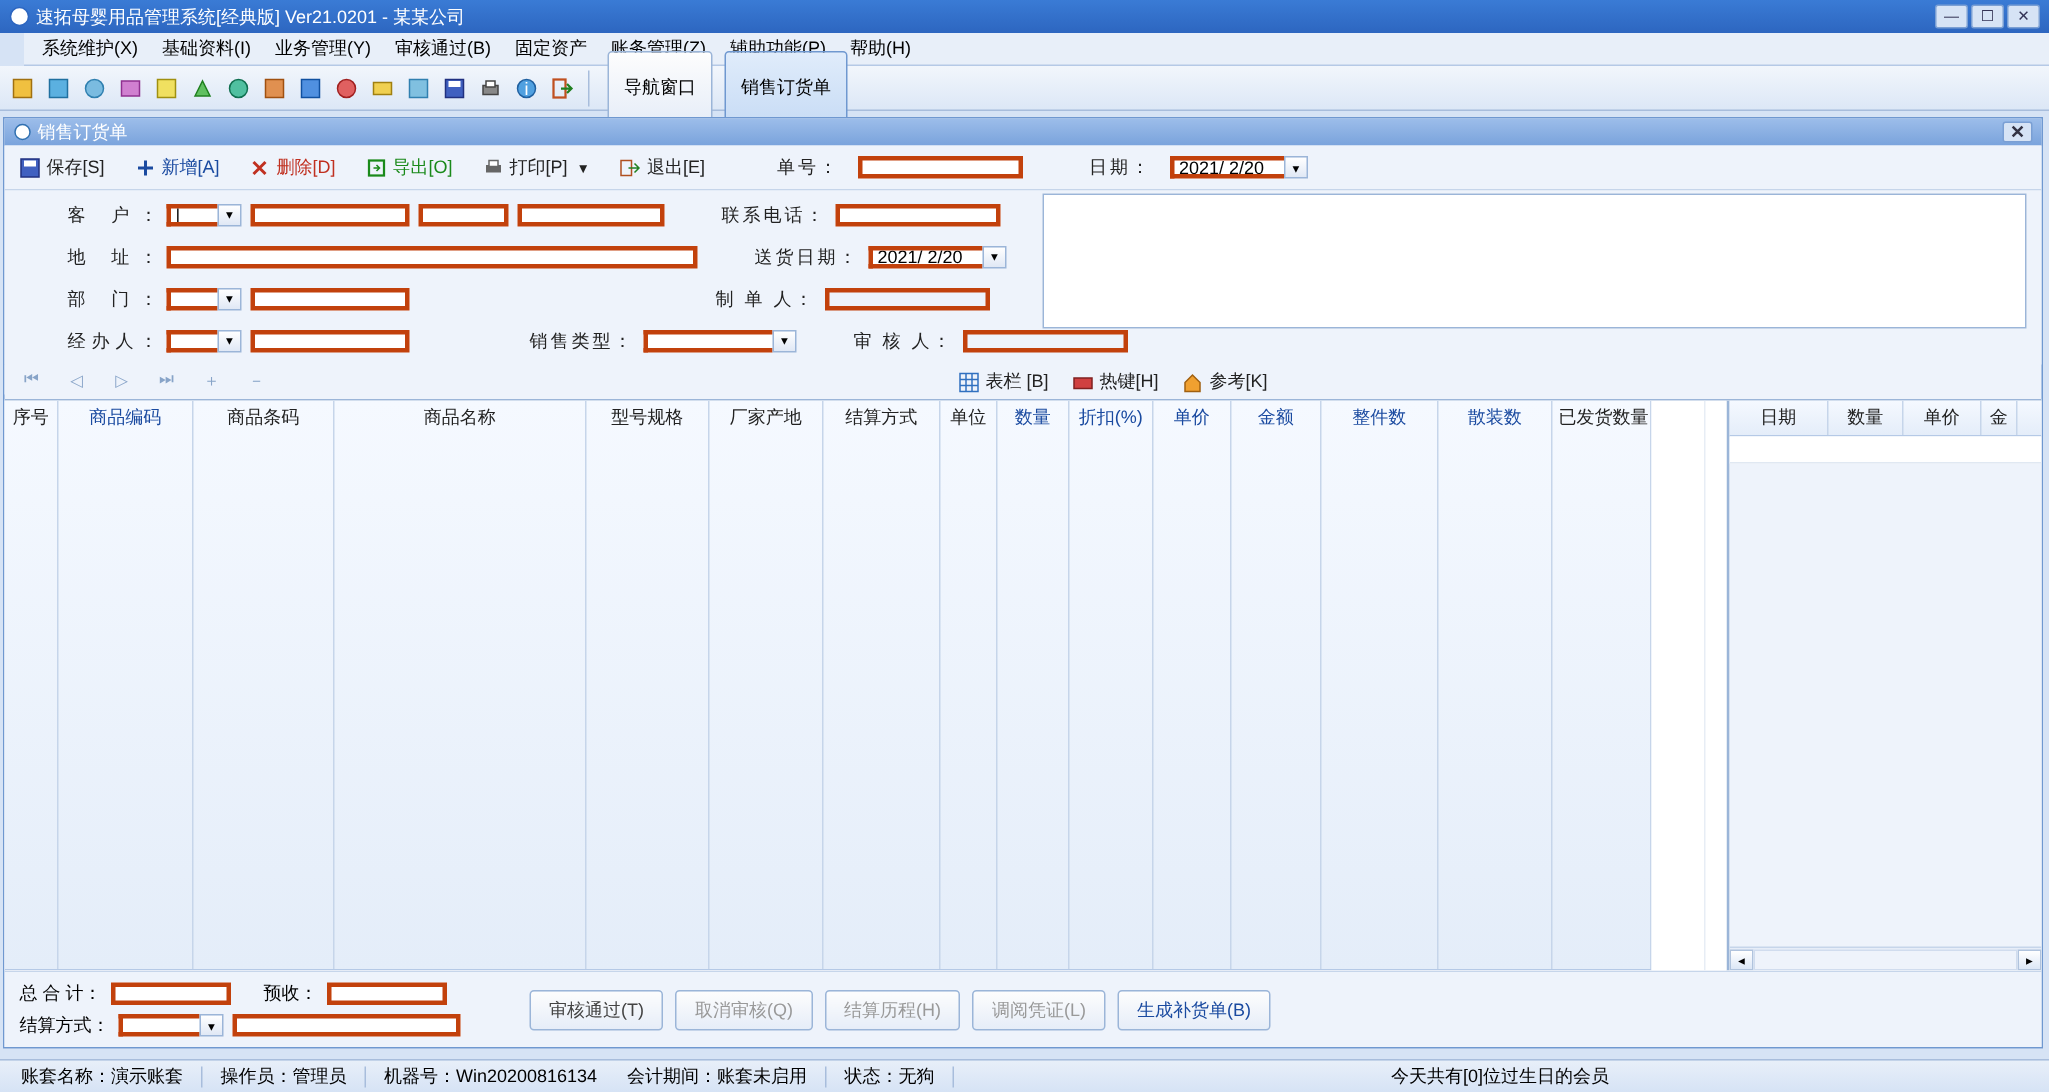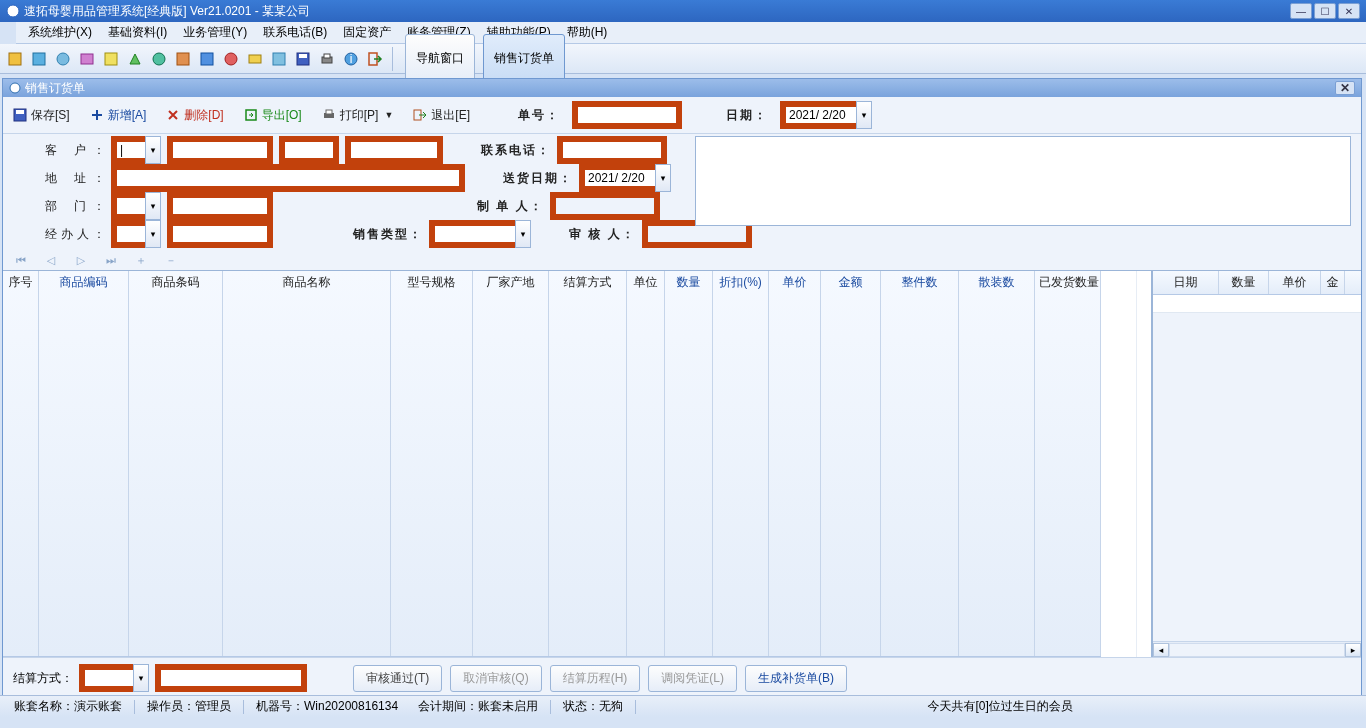--- a/index.html
+++ b/index.html
@@ -33,22 +33,22 @@
 .act-btn .ico { width:14px; height:14px; display:inline-block; }
 .act-btn.green { color:#1a8a1a; }
 .act-btn.blue { color:#1a4aa0; }
 .act-btn.red { color:#c03020; }
 .act-btn.black { color:#222; }
 
 
 .form-area { padding:4px 10px; display:flex; flex-direction:column; gap:4px; background:#eef3fb; }
 .form-row { display:flex; align-items:center; gap:6px; height:24px;margin-left:32px; }
 .lbl { width:60px; text-align:justify; text-align-last:justify; color:#222; white-space:nowrap; }
-.lbl-r { color:#222; white-space:nowrap; letter-spacing:2px;font-weight:bold;}
-.inp { border:6px solid #c2410c; background:#fff; height:28px; padding:0 3px; }
+.lbl-r { color:#222; white-space:nowrap; letter-spacing:2px;}
+.inp { border:3px solid #c2410c; background:#fff; height:15px; padding:0 3px; }
 .combo { display:flex; }
 .combo .inp { border-right:none; }
 .combo .dd { width:16px; border:1px solid #9bb5d8; background:linear-gradient(#fff,#e0e8f5); display:flex; align-items:center; justify-content:center; cursor:pointer; font-size:9px;}
 .textarea { border:1px solid #9bb5d8; background:#fff; flex:1; height:92px; resize:none; }
 
 .midbar { padding:3px 10px; display:flex; gap:16px; align-items:center; margin-left:440px;}
 .mid-item { display:flex; align-items:center; gap:4px; cursor:pointer; color:#222;}
 .mid-item .mi-ico { width:14px; height:14px; display:inline-block; }
 
 
@@ -65,21 +65,21 @@
 .s-track { flex:1; height:14px; background:#eef3fb; border:1px solid #d0dcee; position:relative;}
 .s-thumb { position:absolute; left:0; top:0; height:12px; width:22px; background:linear-gradient(#fff,#c8d9ef); border:1px solid #9bb5d8;}
 
 
 .footer { padding:6px 10px; display:flex; align-items:center; gap:8px; background:#eef3fb; border-top:1px solid #c6d5ea; flex-wrap:wrap;}
 .foot-btn { background:linear-gradient(#fdfdfd,#e6edf8); border:1px solid #9bb5d8; padding:4px 12px; border-radius:3px; cursor:pointer; color:#444;}
 .foot-btn:disabled { color:#999; }
 .foot-btn.primary { color:#1a4aa0; }
 
 
-.statusbar { position:absolute; left:0; bottom:11px; width:100%; height:22px; background:linear-gradient(#e8eff9,#d6e3f5); border-top:1px solid #a8bddc; display:flex; align-items:center; padding:0 6px; gap:4px;}
+.statusbar { position:absolute; left:0; bottom:0; width:100%; height:22px; background:linear-gradient(#e8eff9,#d6e3f5); border-top:1px solid #a8bddc; display:flex; align-items:center; padding:0 6px; gap:4px;}
 .status-cell { padding:0 8px; }
 .status-sep { width:1px; height:14px; background:#a8bddc; }
 
 
 .navrec { padding:2px 10px; display:flex; gap:14px; align-items:center; background:#eef3fb; height:20px;}
 .nav-ico { width:16px; height:12px; cursor:pointer; color:#88a4c8; display:flex; align-items:center; justify-content:center; font-size:11px;}
 
 svg { display:block; }
 </style>
 </head>
@@ -96,21 +96,21 @@
     <div class="win-btn">—</div>
     <div class="win-btn">☐</div>
     <div class="win-btn">✕</div>
   </div>
 </div>
 
 <div class="menubar">
   <span class="menu-item">系统维护(X)</span>
   <span class="menu-item">基础资料(I)</span>
   <span class="menu-item">业务管理(Y)</span>
-  <span class="menu-item">联系电话(B)</span>
+  <span class="menu-item">审核通过(B)</span>
   <span class="menu-item">固定资产</span>
   <span class="menu-item">账务管理(Z)</span>
   <span class="menu-item">辅助功能(P)</span>
   <span class="menu-item">帮助(H)</span>
 </div>
 
 <div class="toolbar">
   <span class="tb-icon">
       <svg width="16" height="16">
         <rect x="2" y="2" width="12" height="12" fill="#f0c040" stroke="#a07010"></rect>
@@ -334,20 +334,47 @@
   </div>
 
   <div style="display:flex;">
     <div class="navrec">
       <span class="nav-ico">⏮</span>
       <span class="nav-ico">◁</span>
       <span class="nav-ico">▷</span>
       <span class="nav-ico">⏭</span>
       <span class="nav-ico">＋</span>
       <span class="nav-ico">－</span>
+    </div>
+    <div class="midbar">
+      <span class="mid-item">
+          <span class="mi-ico">
+            <svg width="14" height="14">
+              <rect x="1" y="1" width="12" height="12" fill="none" stroke="#3070c0"></rect>
+              <path d="M5 1 V13 M9 1 V13 M1 5 H13 M1 9 H13" stroke="#3070c0"></path>
+            </svg>
+          </span>
+          <span>表栏 [B]</span>
+        </span>
+      <span class="mid-item">
+          <span class="mi-ico">
+            <svg width="14" height="14">
+              <rect x="1" y="4" width="12" height="7" fill="#d04040" stroke="#802020"></rect>
+            </svg>
+          </span>
+          <span>热键[H]</span>
+        </span>
+      <span class="mid-item">
+          <span class="mi-ico">
+            <svg width="14" height="14">
+              <path d="M2 7 L7 2 L12 7 V13 H2 Z" fill="#f0a030" stroke="#a06010"></path>
+            </svg>
+          </span>
+          <span>参考[K]</span>
+        </span>
     </div>
   </div>
 
   <div class="tables">
     <div class="tbl-left">
       <div class="thead" id="thead-left">
           <div class="th" style="width: 36px;">序号</div>
           <div class="th blue" style="width: 90px;">商品编码</div>
           <div class="th" style="width: 94px;">商品条码</div>
           <div class="th" style="width: 168px;">商品名称</div>
@@ -402,20 +429,27 @@
         <span class="s-btn">◂</span>
         <div class="s-track"></div>
         <span class="s-btn">▸</span>
       </div>
     </div>
   </div>
 
   <div class="footer">
     <div style="display:flex;flex-direction:column;gap:4px;">
       <div style="display:flex;align-items:center;gap:6px;">
+        <span>总 合 计：</span>
+        <input class="inp" style="width: 80px; text-align: right;" readonly="">
+        <span style="width:10px;"></span>
+        <span>预收：</span>
+        <input class="inp" style="width: 80px; text-align: right;">
+      </div>
+      <div style="display:flex;align-items:center;gap:6px;">
         <span>结算方式：</span>
         <div class="combo">
             <input class="inp" style="width: 54px;">
             <span class="dd">▾</span>
           </div>
         <input class="inp" style="width: 152px;">
       </div>
     </div>
     <span style="width:30px;"></span>
     <button class="foot-btn">审核通过(T)</button>

